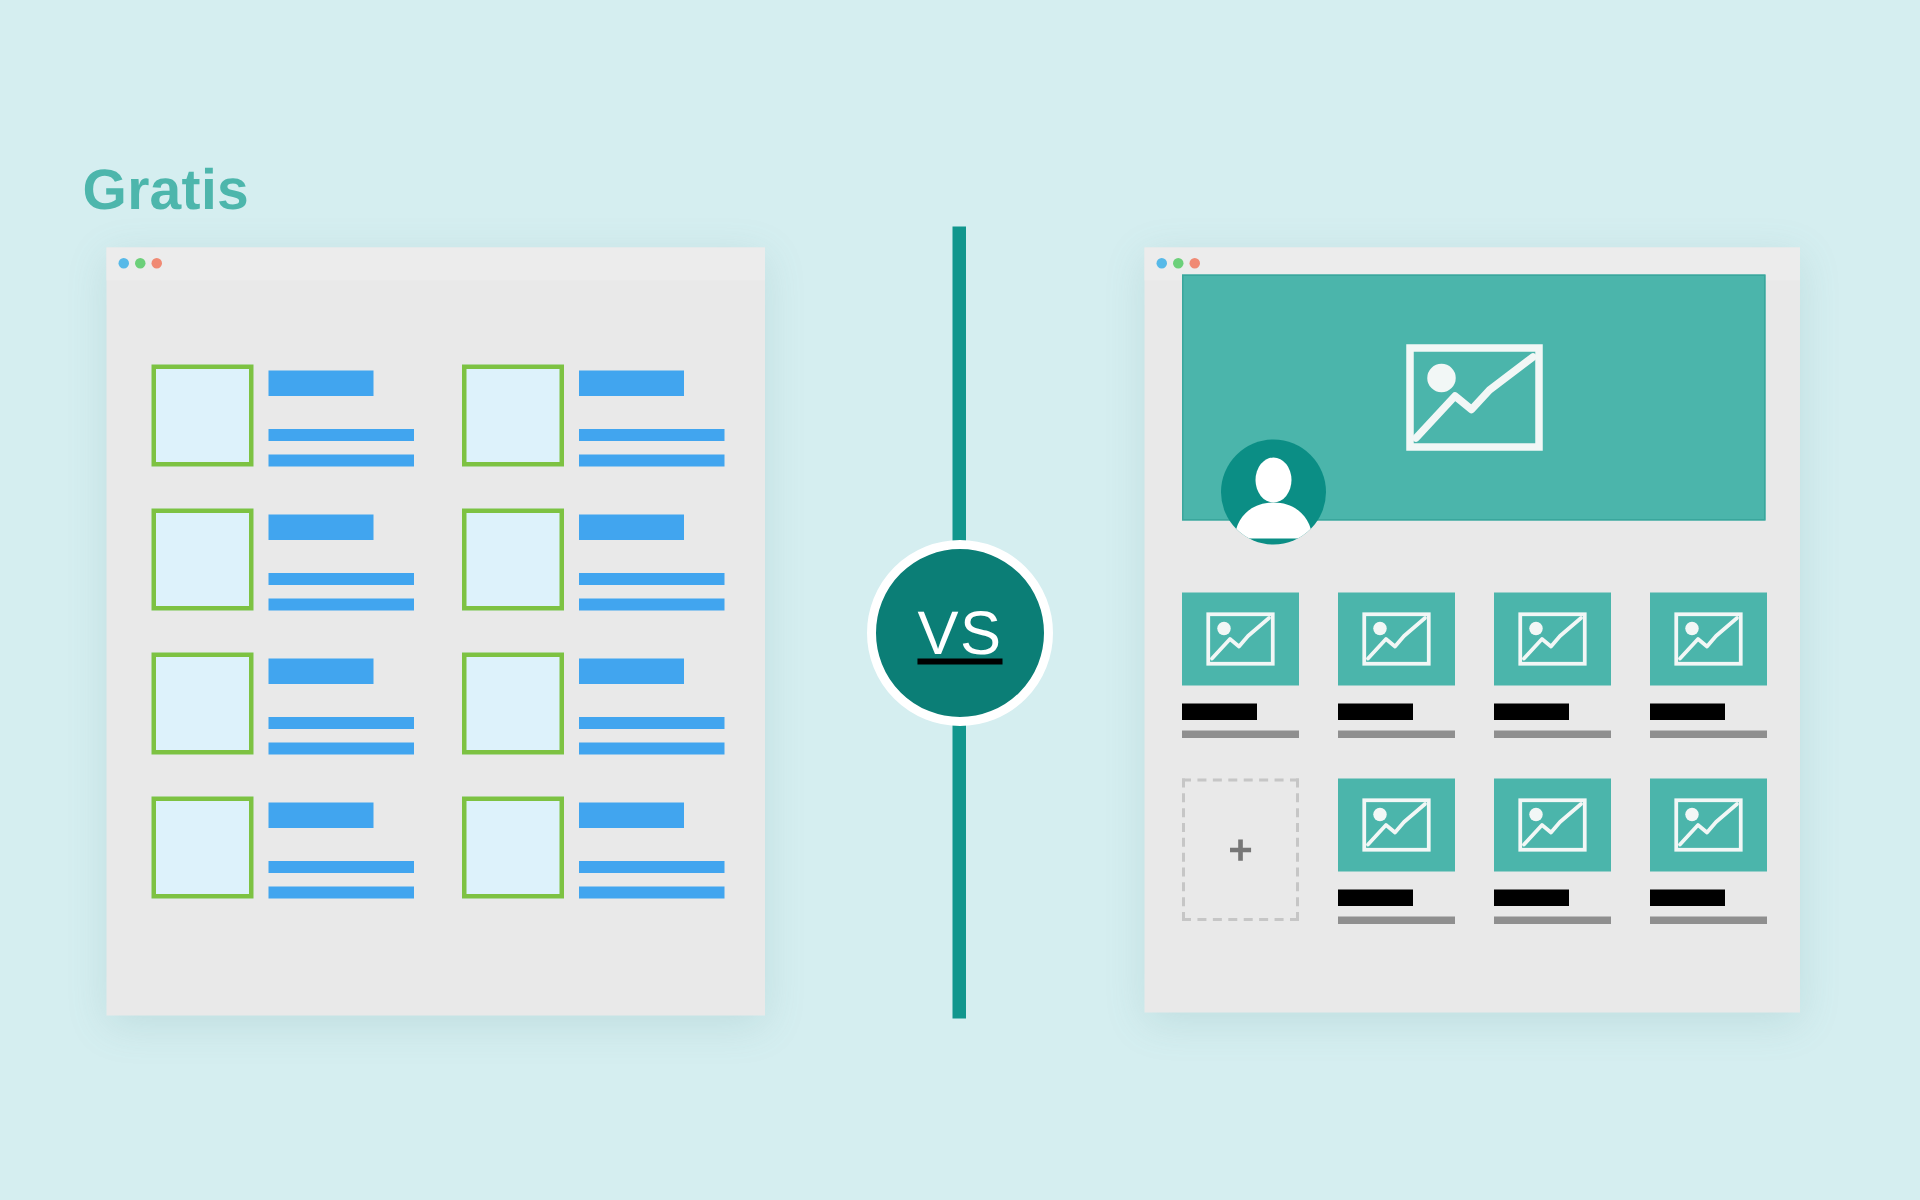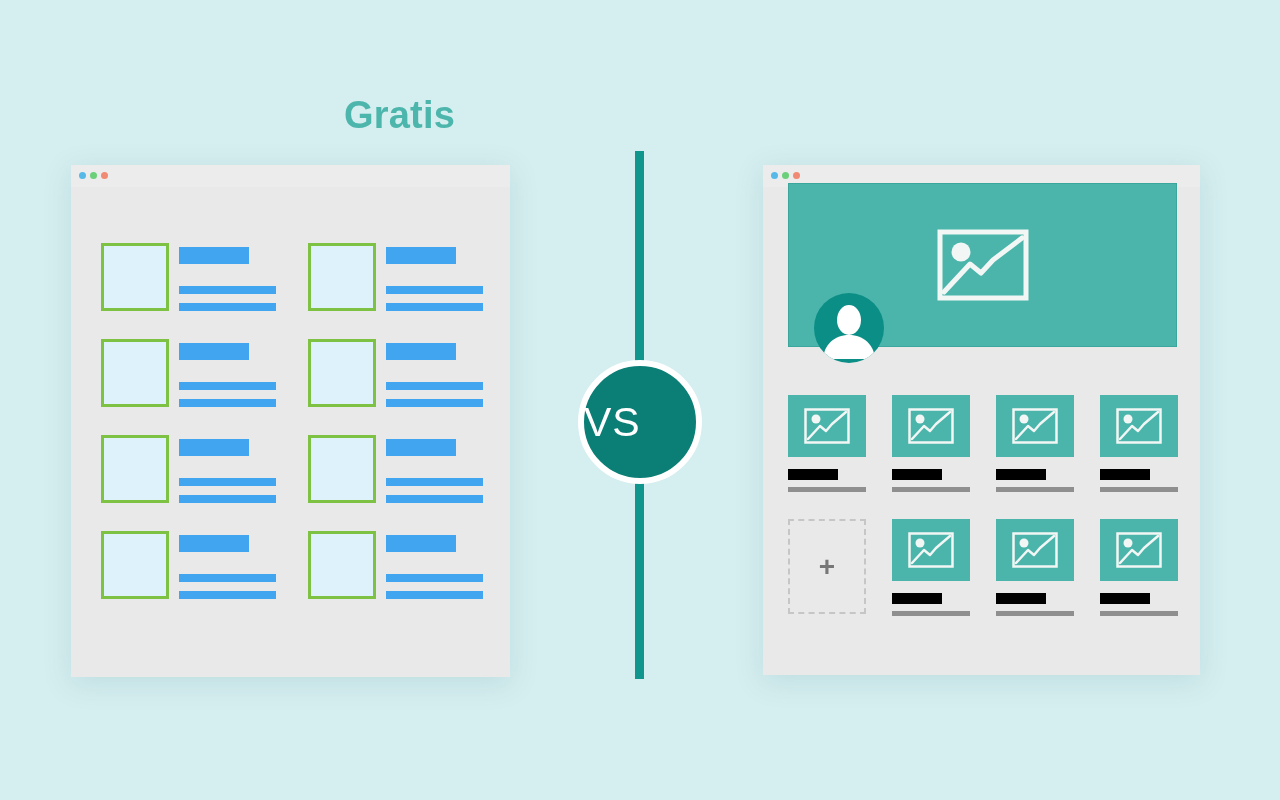--- a/index.html
+++ b/index.html
@@ -19,26 +19,26 @@
   .stage {
     position: absolute;
     inset: 0;
     width: 1280px;
     height: 800px;
   }
 
   
   .panel-title {
     position: absolute;
-    top: 94px;
+    top: 106px;
     font-size: 38px;
     font-weight: bold;
     color: #4db6ac;
     letter-spacing: 0.2px;
-    text-align: right;
+    text-align: left;
     user-select: none;
   }
   .panel-title.left  { left: 55px;  width: 400px; }
   .panel-title.right { left: 798px; width: 400px; }
 
   
   .divider-line {
     position: absolute;
     left: 635px;
     top: 151px;
@@ -51,20 +51,22 @@
     left: 578px;
     top: 360px;
     width: 124px;
     height: 124px;
     border-radius: 50%;
     background: #0b7e76;
     border: 6px solid #ffffff;
     box-sizing: border-box;
     display: flex;
     align-items: center;
+    justify-content: center;
+    text-decoration: underline;
   }
   .vs-badge span {
     color: #ffffff;
     font-size: 41px;
     font-weight: 400;
     letter-spacing: 1px;
     line-height: 1;
   }
 
   

